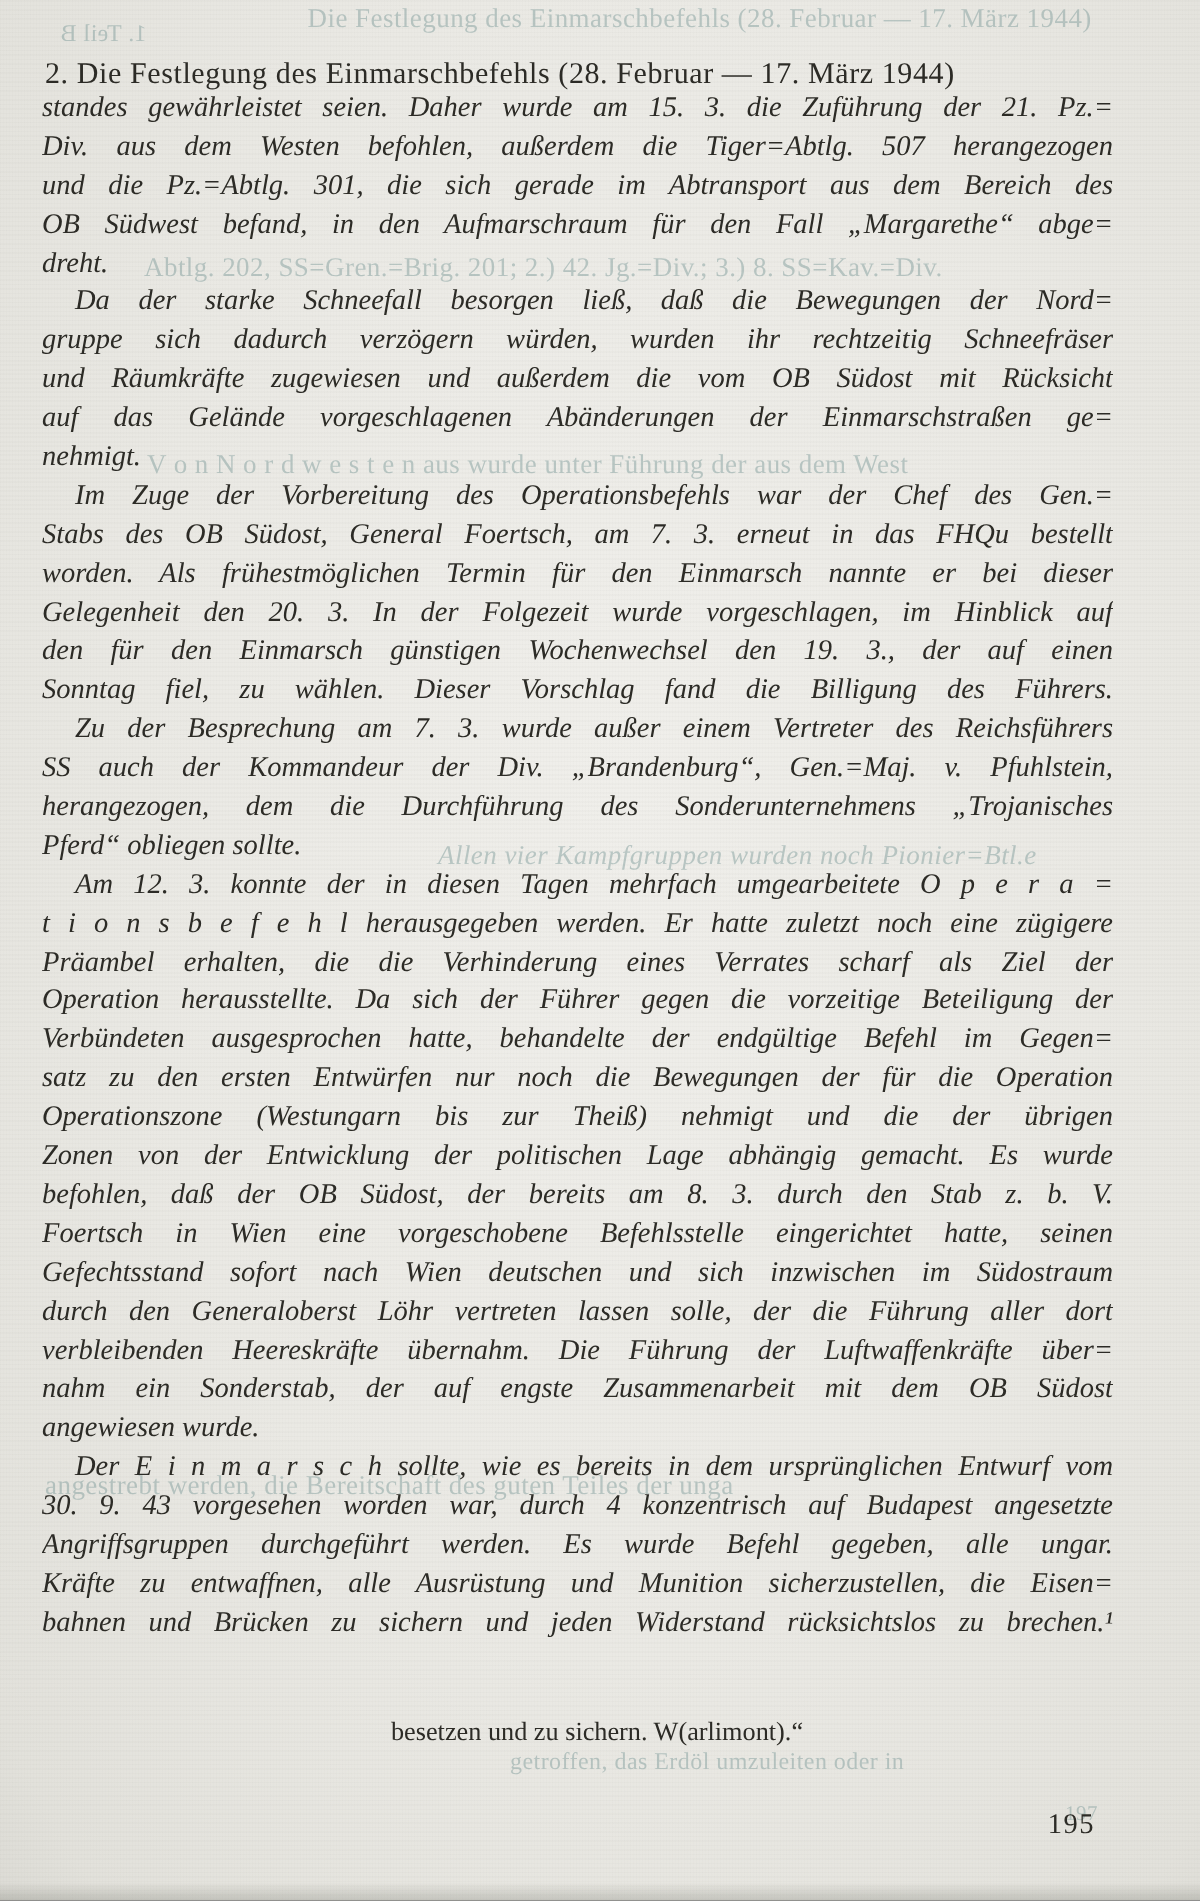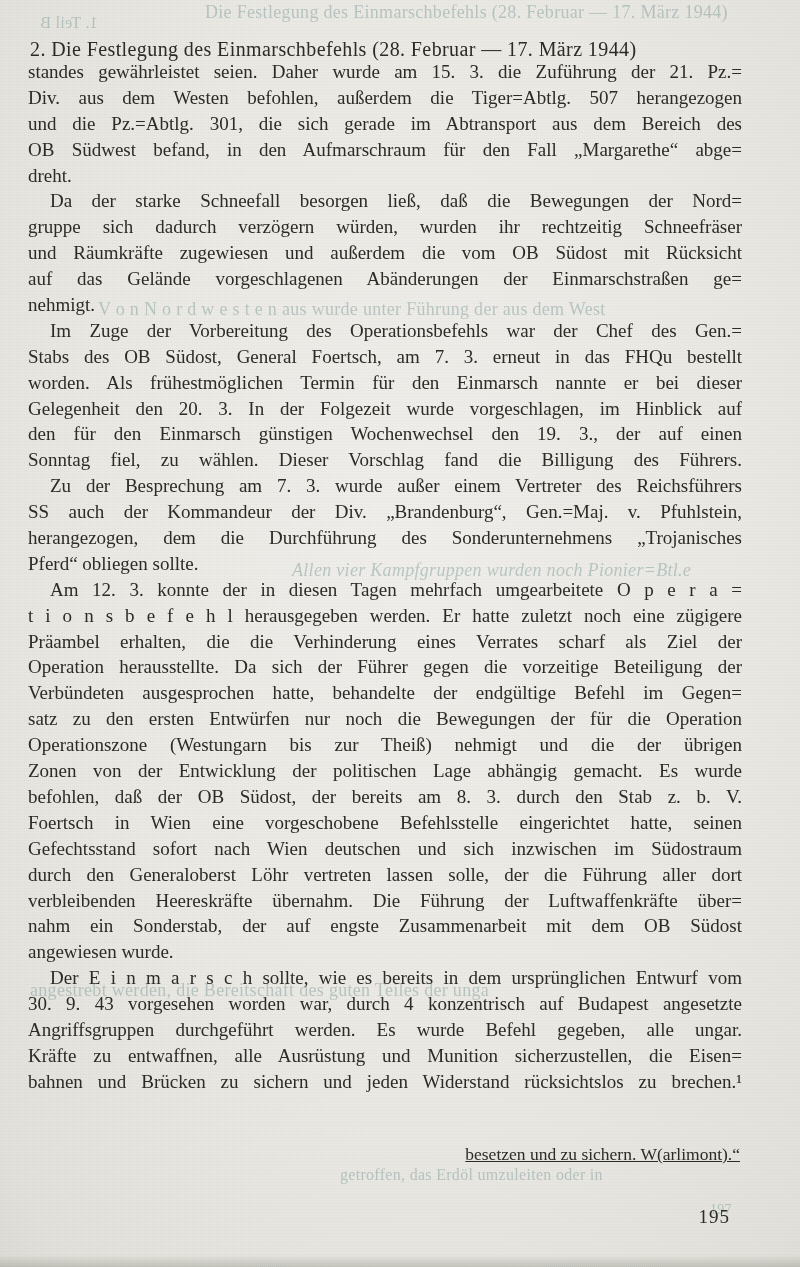--- a/index.html
+++ b/index.html
@@ -43,60 +43,62 @@
     top:17px;left:30px;right:60px;
     text-align:left;
     font-size:20px;
     letter-spacing:0.4px;
     margin-top:21px;
   }
   .body-text{
     position:absolute;
     top:59px;left:28px;width:714px;
     font-size:19px;
+    font-style:italic;
   }
   .bl{
     text-align:justify;
     text-align-last:justify;
     -moz-text-align-last:justify;
     line-height:25.9px;
     height:25.9px;
     overflow:hidden;
   }
   .bl.last{text-align-last:left;-moz-text-align-last:left;}
   .para.indent .bl:first-child{text-indent:22px;}
   .footnote{
     position:absolute;
     top:1143px;left:30px;width:710px;
     font-size:17.5px;
     line-height:23px;
   }
   .fn-l1{text-align:justify;text-align-last:justify;-moz-text-align-last:justify;}
   .fn-marker{padding-right:13px;}
-  .fn-l2{padding-left:26px;text-align:right;text-decoration:underline;}
+  .fn-l2{padding-left:26px;text-align:center;}
   .page-number{
     position:absolute;
     top:1206px;left:28px;width:702px;
     text-align:right;
     font-size:19px;
     letter-spacing:1px;
   }
   .bottom-edge{
     position:absolute;left:0;right:0;bottom:0;height:12px;
     background:linear-gradient(to bottom, rgba(110,112,102,0) 0%, rgba(108,110,100,0.28) 100%);
     pointer-events:none;
   }
 </style>
 </head>
 <body>
 
 <div class="page">
   <div class="ghost-layer" id="ghosts">
       <div class="ghost mirrored" style="left: 40px; top: 14px; font-size: 16px;">1. Teil B</div>
       <div class="ghost" style="left: 205px; top: 2px; font-size: 18px;">Die Festlegung des Einmarschbefehls (28. Februar — 17. März 1944)</div>
+      <div class="ghost" style="left: 96px; top: 168px; font-size: 18px;">Abtlg. 202, SS=Gren.=Brig. 201; 2.) 42. Jg.=Div.; 3.) 8. SS=Kav.=Div.</div>
       <div class="ghost" style="left: 98px; top: 299px; font-size: 18px;">V o n  N o r d w e s t e n  aus wurde unter Führung der aus dem West</div>
       <div class="ghost" style="left: 292px; top: 560px; font-size: 18px; font-style: italic;">Allen vier Kampfgruppen wurden noch Pionier=Btl.e</div>
       <div class="ghost" style="left: 30px; top: 980px; font-size: 18px;">angestrebt werden, die Bereitschaft des guten Teiles der unga</div>
       <div class="ghost" style="left: 340px; top: 1166px; font-size: 16px;">getroffen, das Erdöl umzuleiten oder in</div>
       <div class="ghost" style="left: 700px; top: 1202px; font-size: 14px; margin-left: 10px;">197</div>
     </div>
 
   <div class="running-head">
     <span>2. Die Festlegung des Einmarschbefehls (28. Februar — 17. März 1944)</span>
   </div>

